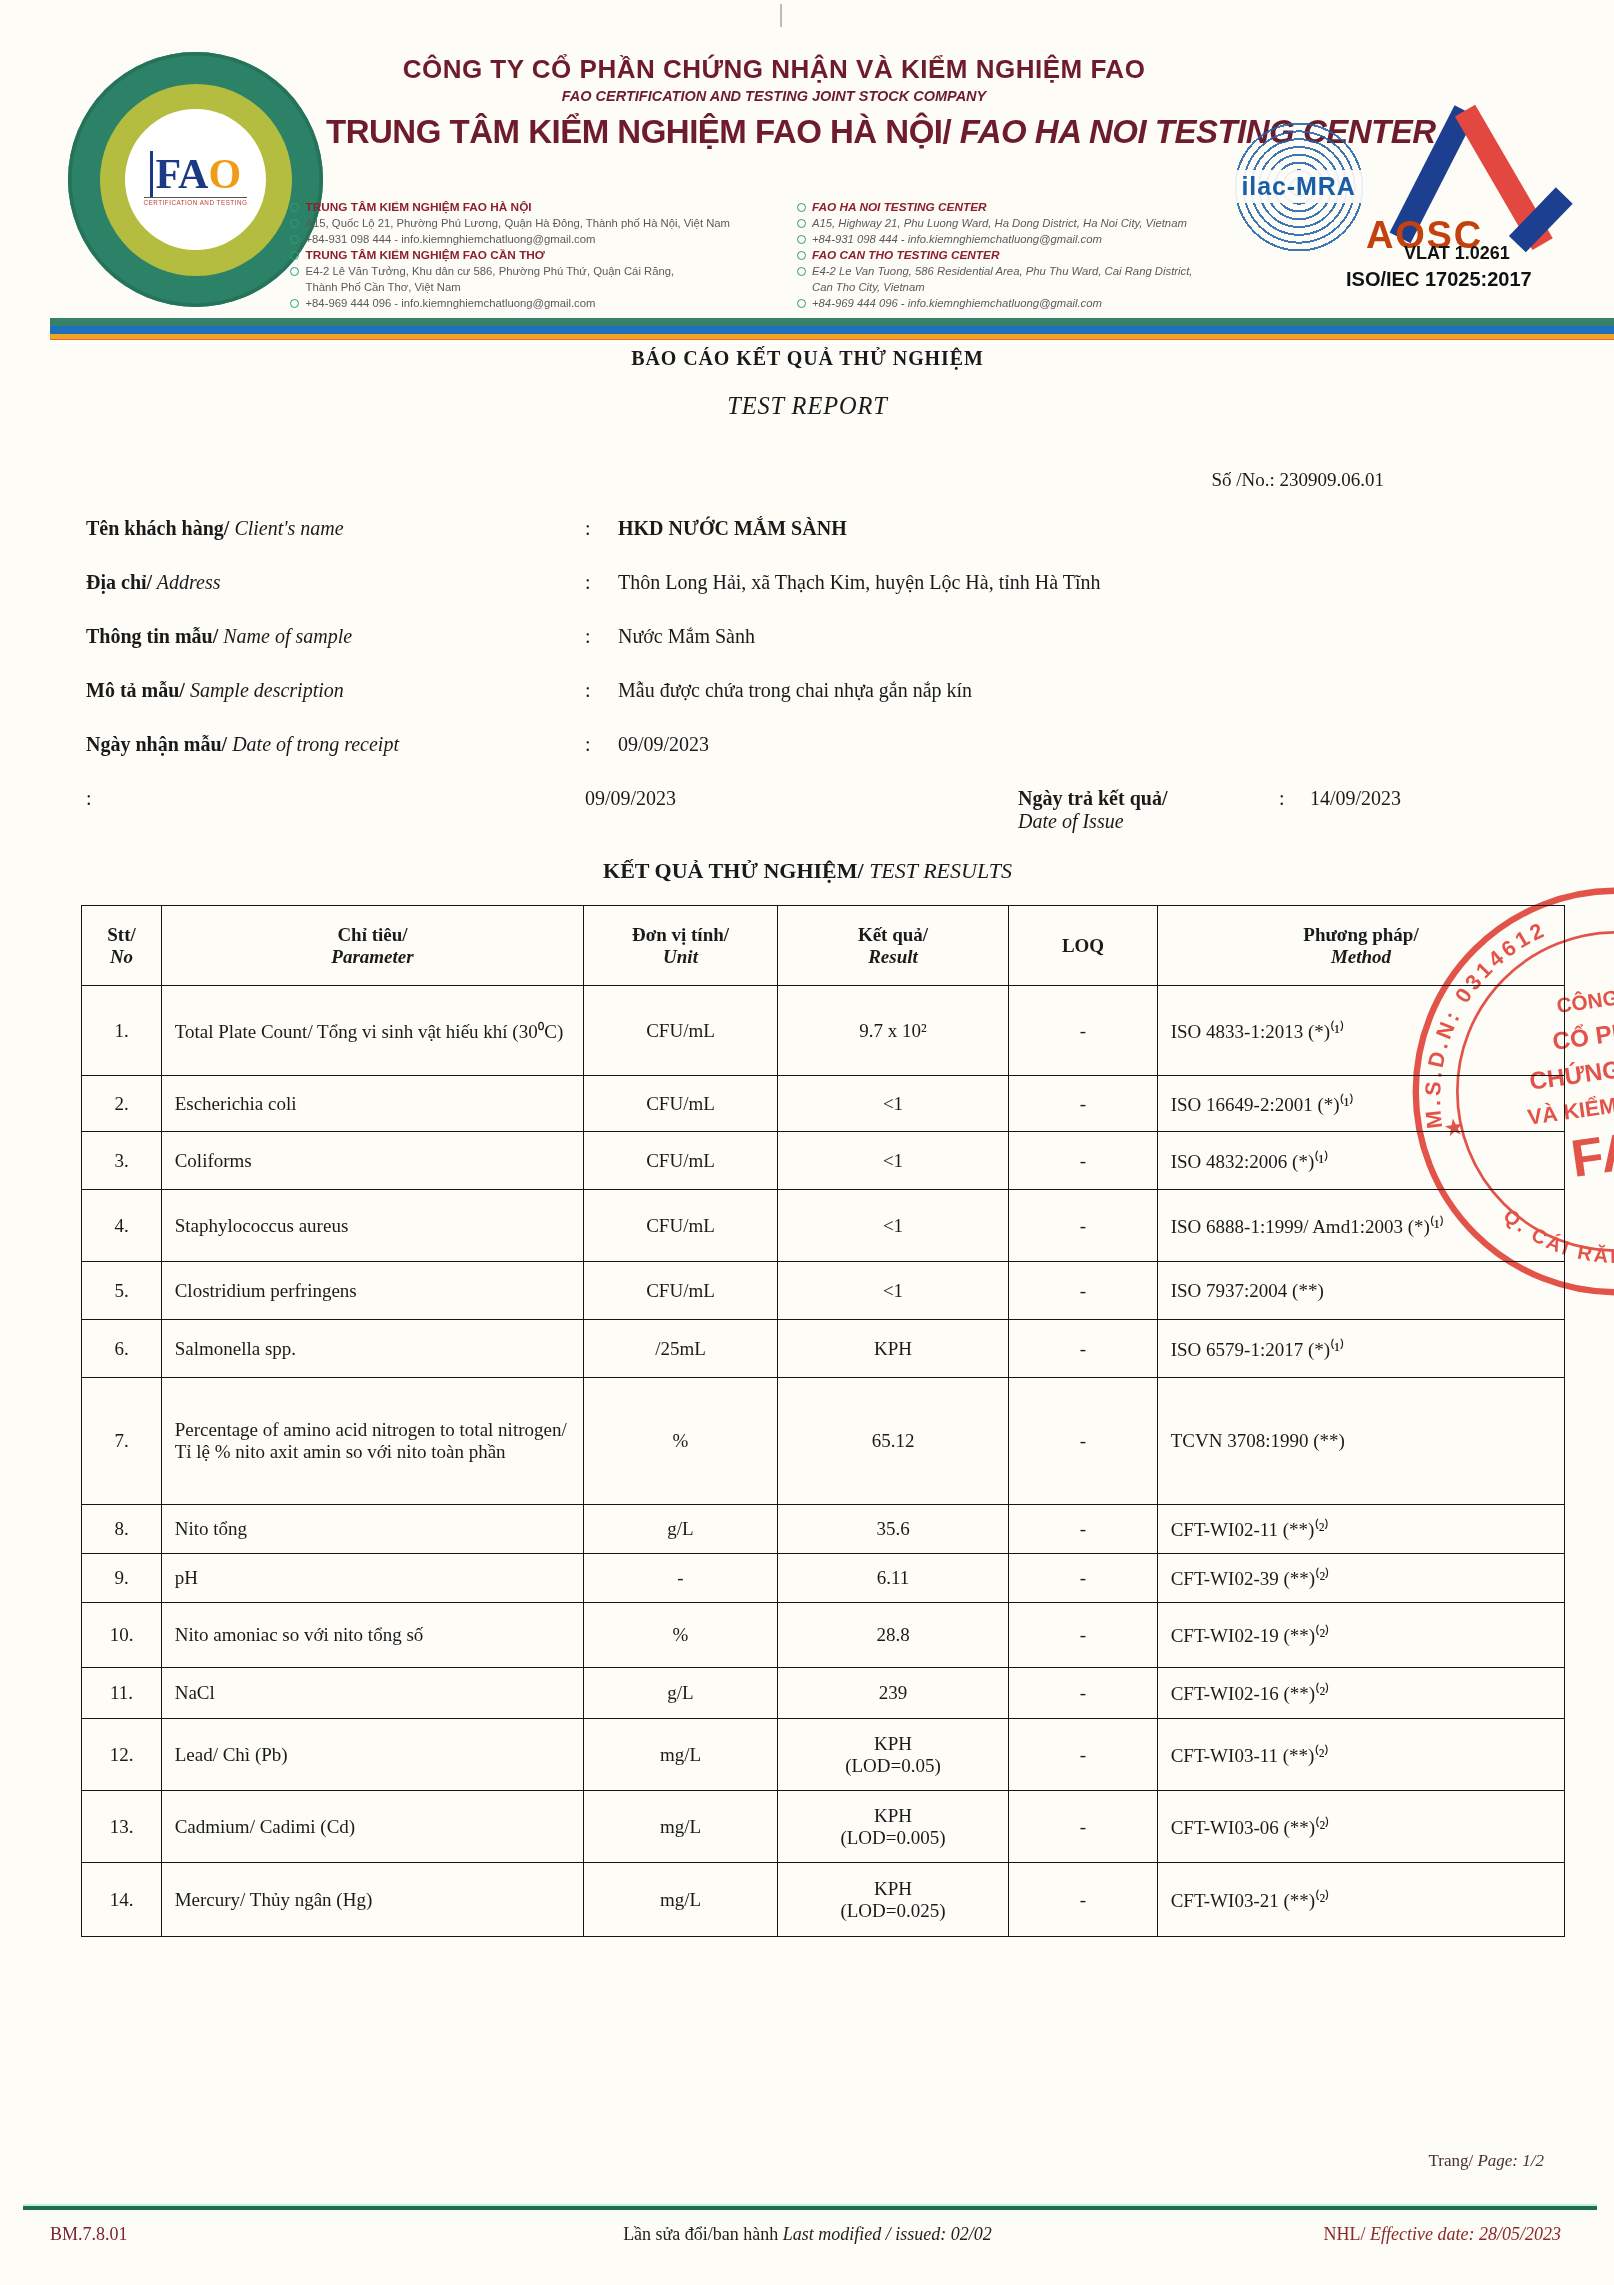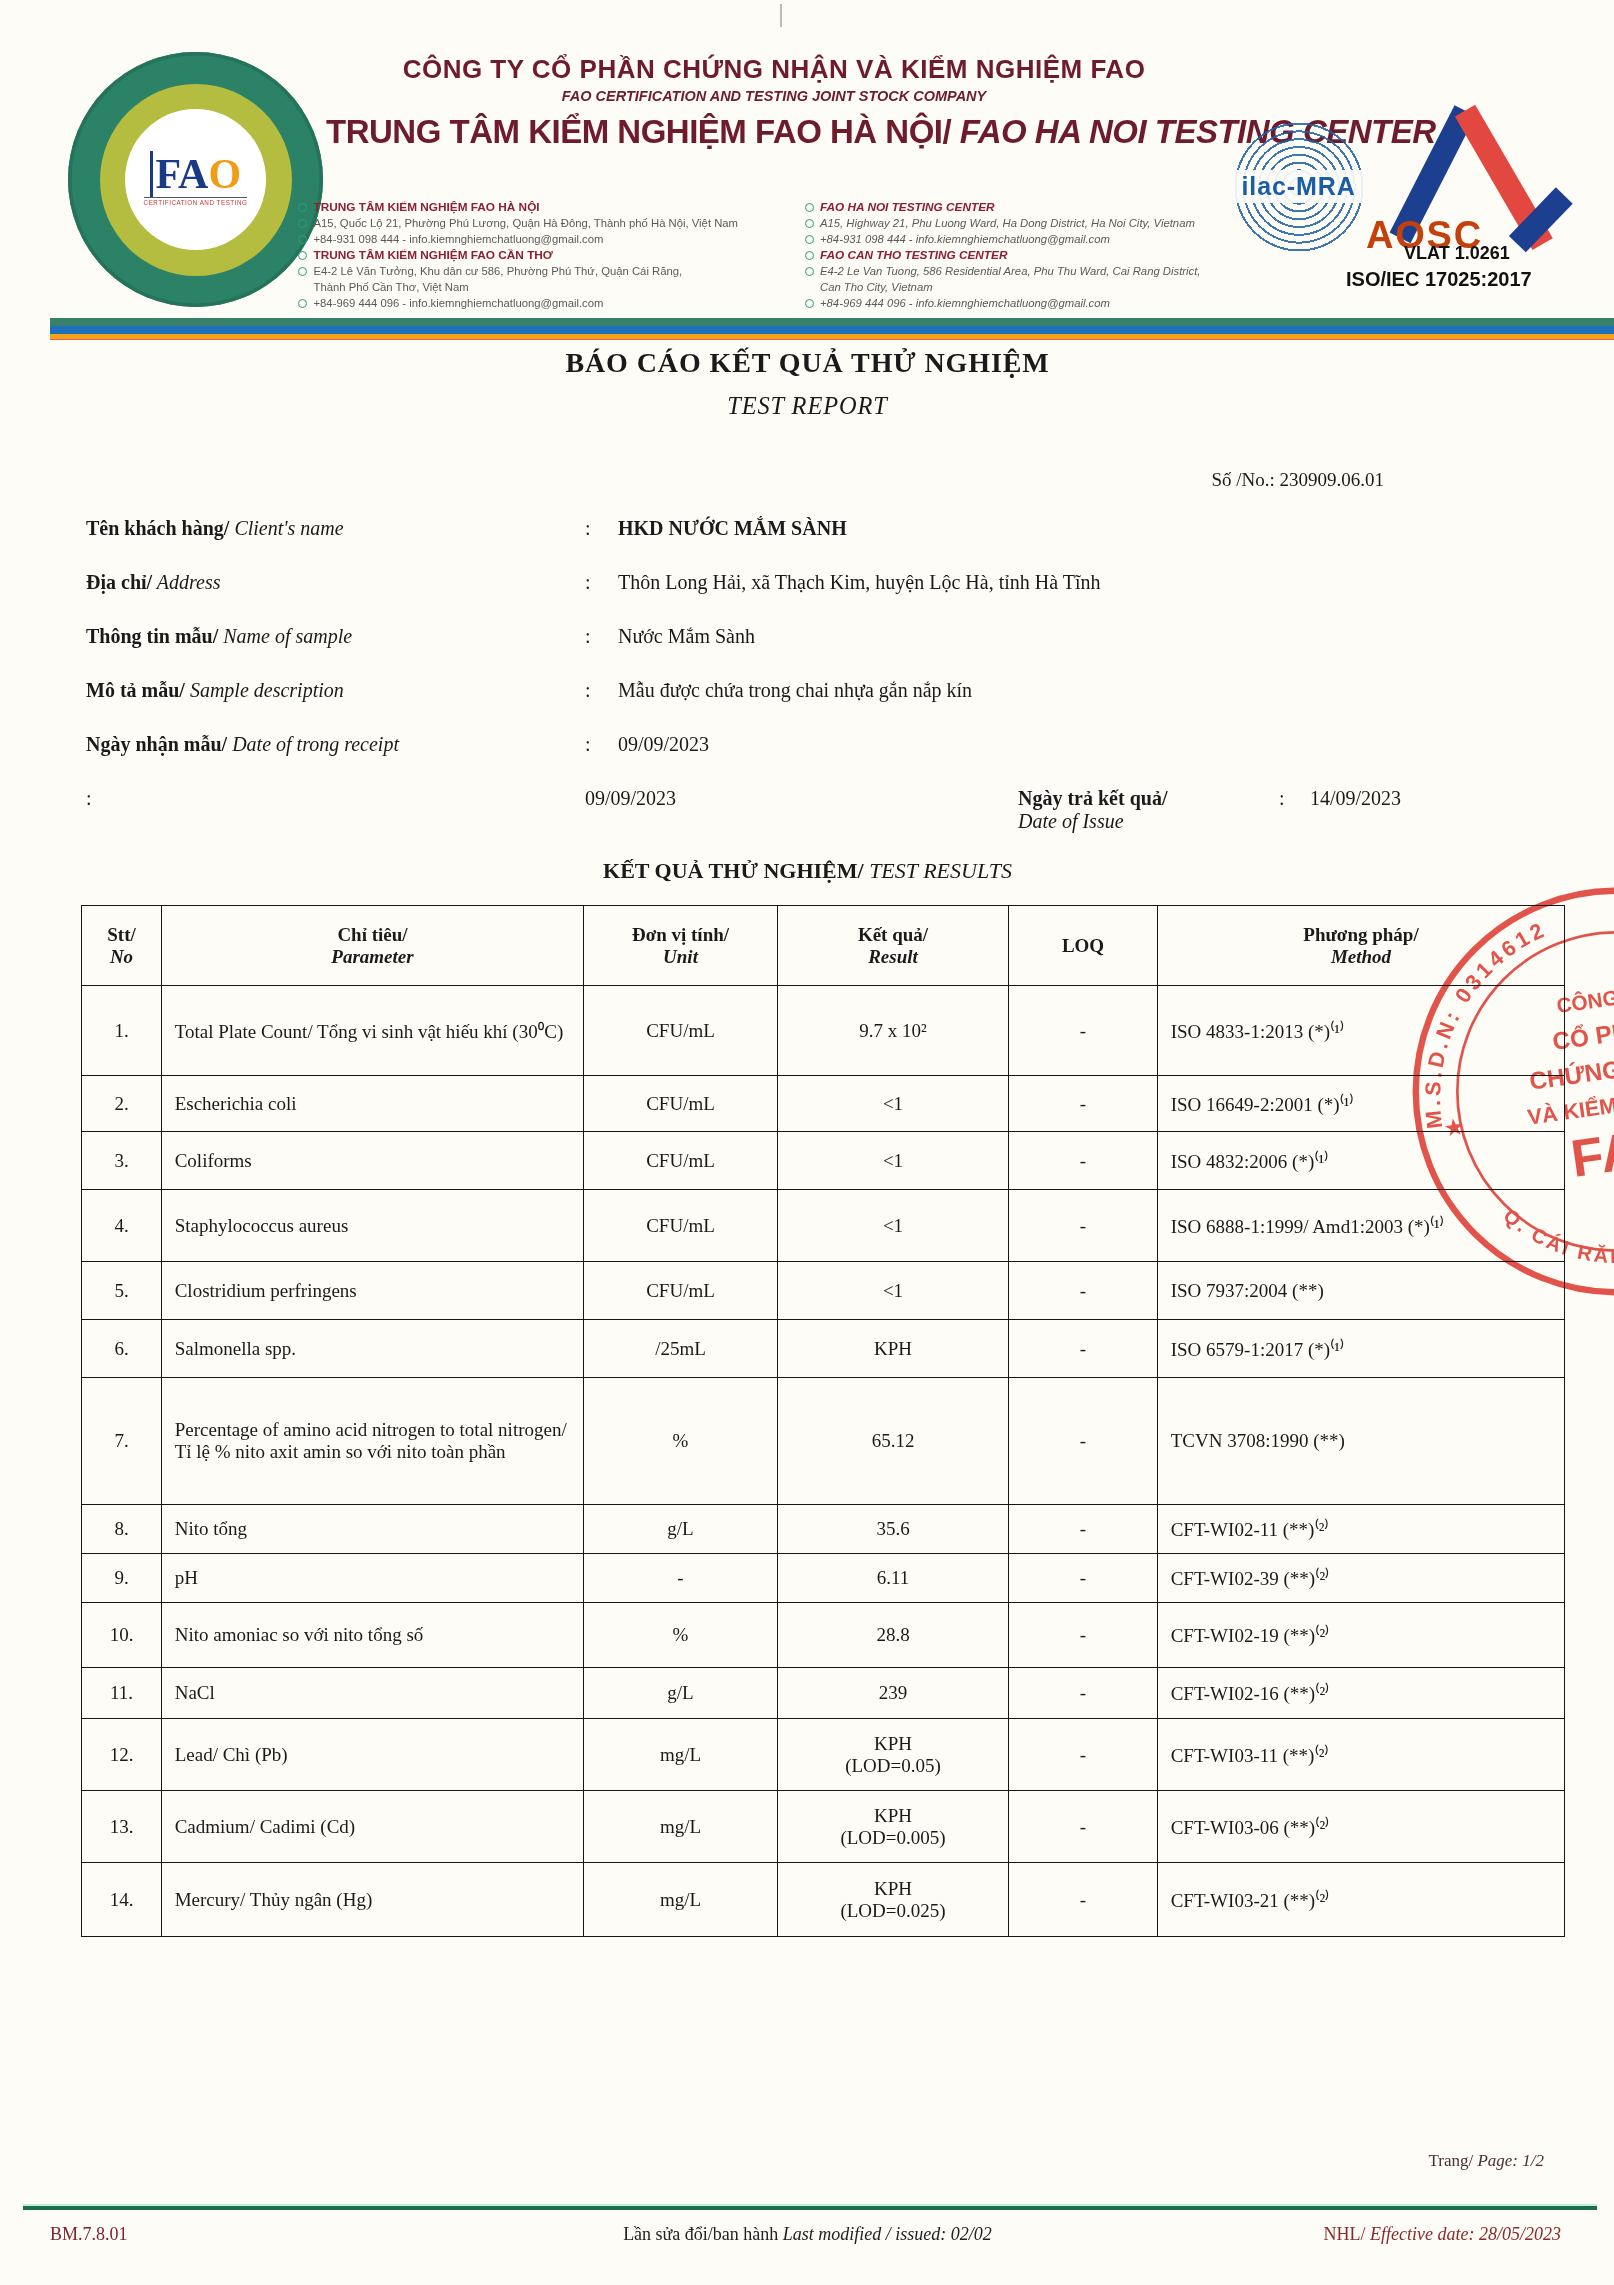--- a/index.html
+++ b/index.html
@@ -18,21 +18,21 @@
   .logo-fao .o{color:#f09c17;}
   .logo-sub{font-family:"Liberation Sans",sans-serif;font-size:6.3px;color:#c03a32;letter-spacing:0.5px;
      border-top:0.9px solid #555;margin-top:1.8px;padding-top:0.9px;white-space:nowrap;}
 
   .company{position:absolute;left:326px;top:54px;width:896px;text-align:center;font-family:"Liberation Sans",sans-serif;}
   .company-vi{font-size:26px;font-weight:bold;color:#6e1b2b;letter-spacing:0.5px;}
   .company-en{font-size:14.5px;font-style:italic;color:#6e1b2b;margin-top:2.7px;font-weight:bold;}
   .center-name{margin-top:9px;font-size:33px;font-weight:bold;color:#6e1b2b;white-space:nowrap;letter-spacing:-0.5px;}
   .center-name .en{font-style:italic;}
 
-  .contacts{position:absolute;left:298px;top:199px;width:1022px;display:flex;font-family:"Liberation Sans",sans-serif;}
+  .contacts{position:absolute;left:290px;top:199px;width:1022px;display:flex;font-family:"Liberation Sans",sans-serif;}
   .ccol{width:507px;}
   .ccol.right{font-style:italic;width:516px;}
   .cl{display:flex;align-items:flex-start;font-size:11.3px;line-height:16px;color:#5a5a5a;}
   .cl .blt{flex:0 0 7.2px;width:7.2px;height:7.2px;border:1.8px solid #2f9d78;border-radius:50%;margin:3.6px 6.3px 0 0;}
   .cl.nob .blt{visibility:hidden;}
   .cl.b{color:#8f1f2e;font-weight:bold;font-size:11.8px;}
 
   .accred{position:absolute;left:1230px;top:98px;width:384px;height:222px;font-family:"Liberation Sans",sans-serif;}
   .ilac{position:absolute;left:0;top:20px;width:138px;height:138px;border-radius:50%;
     background:repeating-radial-gradient(circle at 50% 50%, rgba(28,95,168,.85) 0 2px, rgba(255,255,255,0) 2px 7.8px);}
@@ -44,21 +44,21 @@
   .vlat{position:absolute;left:174px;top:145px;font-size:18px;font-weight:bold;color:#111;}
   .iso{position:absolute;left:116px;top:170px;font-size:20px;font-weight:bold;color:#111;}
 
   .bar{position:absolute;left:50px;top:318px;right:0;}
   .bar .s1{height:8.1px;background:#37806a;}
   .bar .s2{height:8.1px;background:#1f70bc;}
   .bar .s3{height:4.5px;background:#f4a418;}
   .bar .s4{height:1.8px;background:#e0614f;}
 
   
-  .doc-title{position:absolute;left:0;top:347px;width:1615px;text-align:center;font-size:28px;font-weight:bold;letter-spacing:0.9px;}
+  .doc-title{position:absolute;left:0;top:347px;width:1615px;text-align:center;font-size:20px;font-weight:bold;letter-spacing:0.9px;}
   .doc-sub{position:absolute;left:0;top:392px;width:1615px;text-align:center;font-size:24.4px;font-style:italic;letter-spacing:0.9px;}
   .so-no{position:absolute;top:469px;right:231px;font-size:19px;}
 
   
   .info{position:absolute;left:86px;top:517px;width:1484px;font-size:20px;}
   .info-row{display:grid;grid-template-columns:499px 33px 1fr;min-height:54px;position:relative;}
   .info-row .lb{font-weight:bold;}
   .info-row .li{font-style:italic;font-weight:normal;}
   .info-row .colon{text-align:left;}
   .vb{font-weight:bold;}

